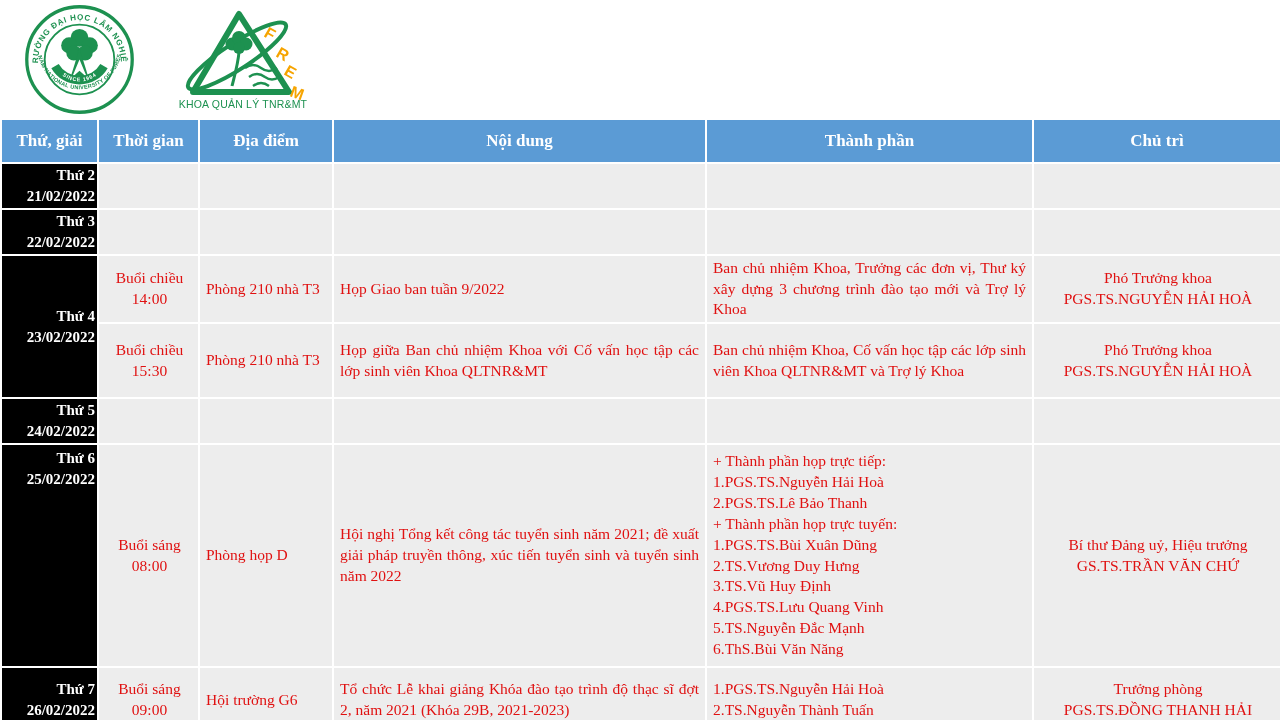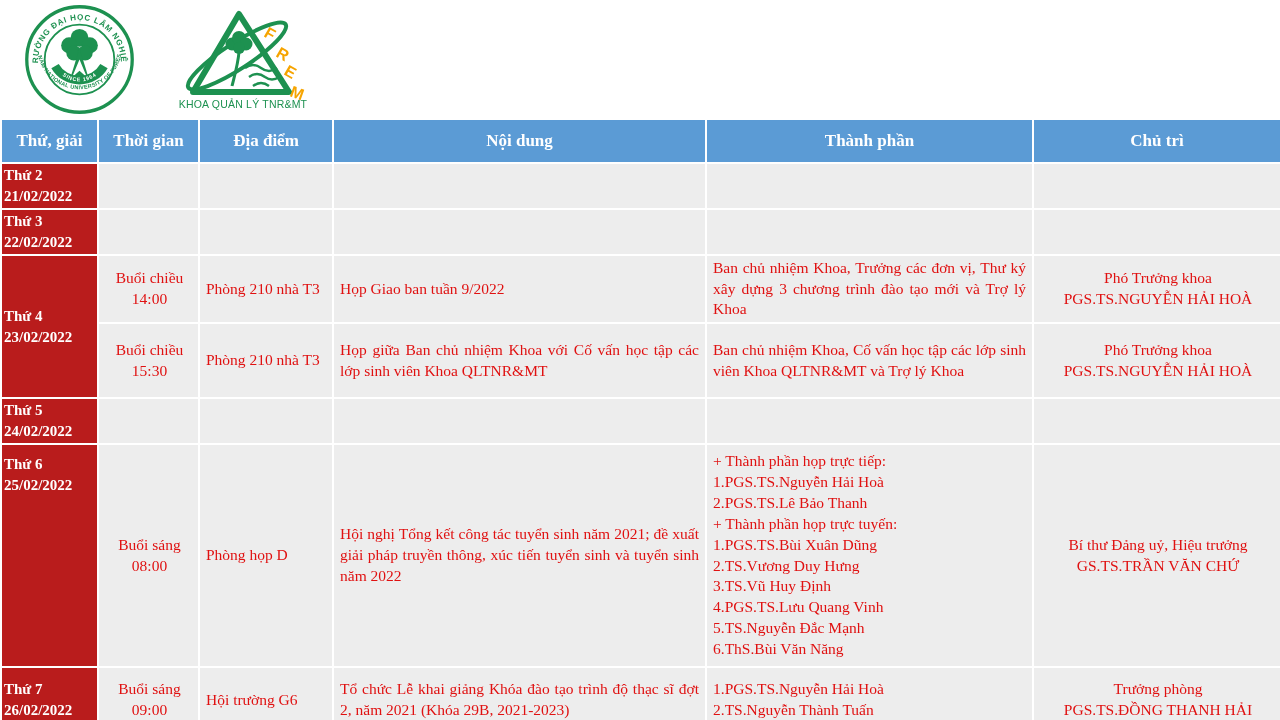--- a/index.html
+++ b/index.html
@@ -33,24 +33,24 @@
   th,td{border:2px solid #ffffff;overflow:hidden;}
   th{
     background:#5b9bd5;color:#ffffff;font-size:17px;font-weight:bold;
     height:40px;text-align:center;padding:0 4px;
   }
   td{
     background:#ededed;color:#e01111;font-size:15.5px;line-height:1.35;
     padding:1px 6px;vertical-align:middle;white-space:pre-line;
   }
   td.day{
-    background:#b91c1c;color:#ffffff;font-weight:bold;text-align:left;
+    background:#000000;color:#ffffff;font-weight:bold;text-align:right;
     font-size:15px;line-height:1.4;padding:1px 2px;
   }
-  td.vtop{vertical-align:top;padding-top:9px;}
+  td.vtop{vertical-align:top;padding-top:3px;}
   .center{text-align:center;padding-left:8px;}
   .justify{text-align:justify;}
 </style>
 </head>
 <body>
 
 <div class="header">
 
   <div class="logo-left">
     <svg viewBox="0 0 120 120" width="113" height="113">

